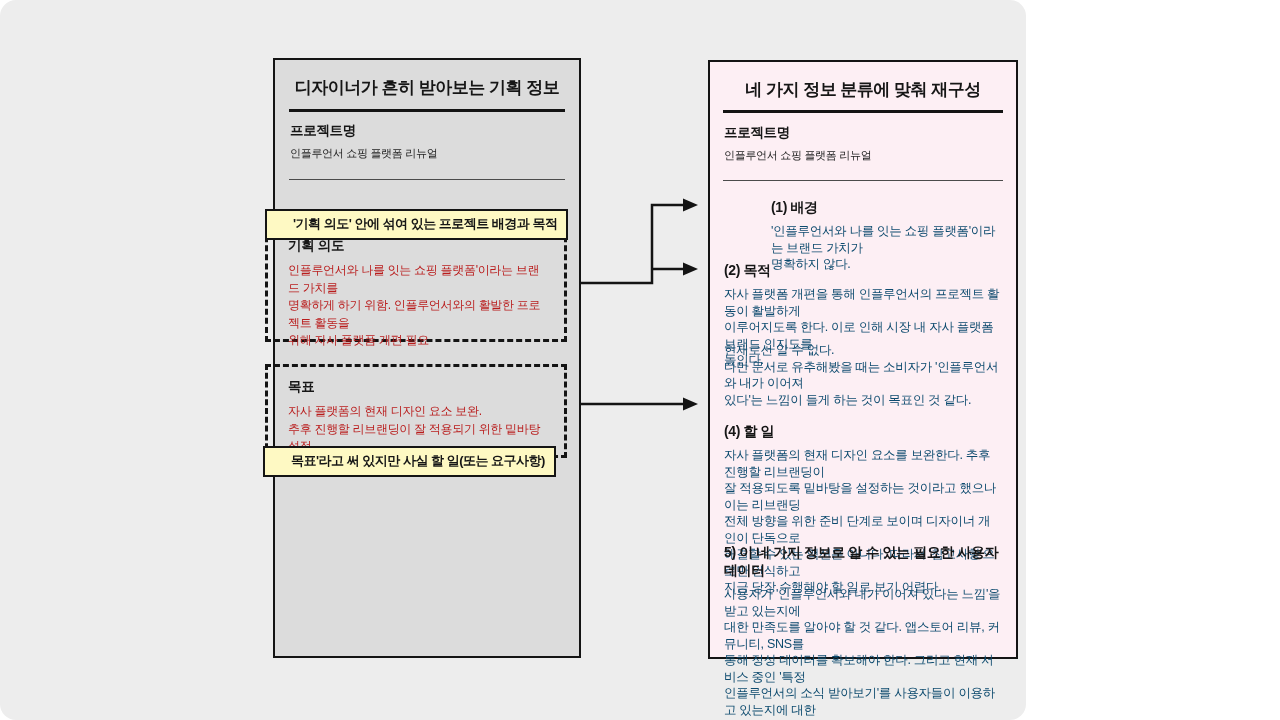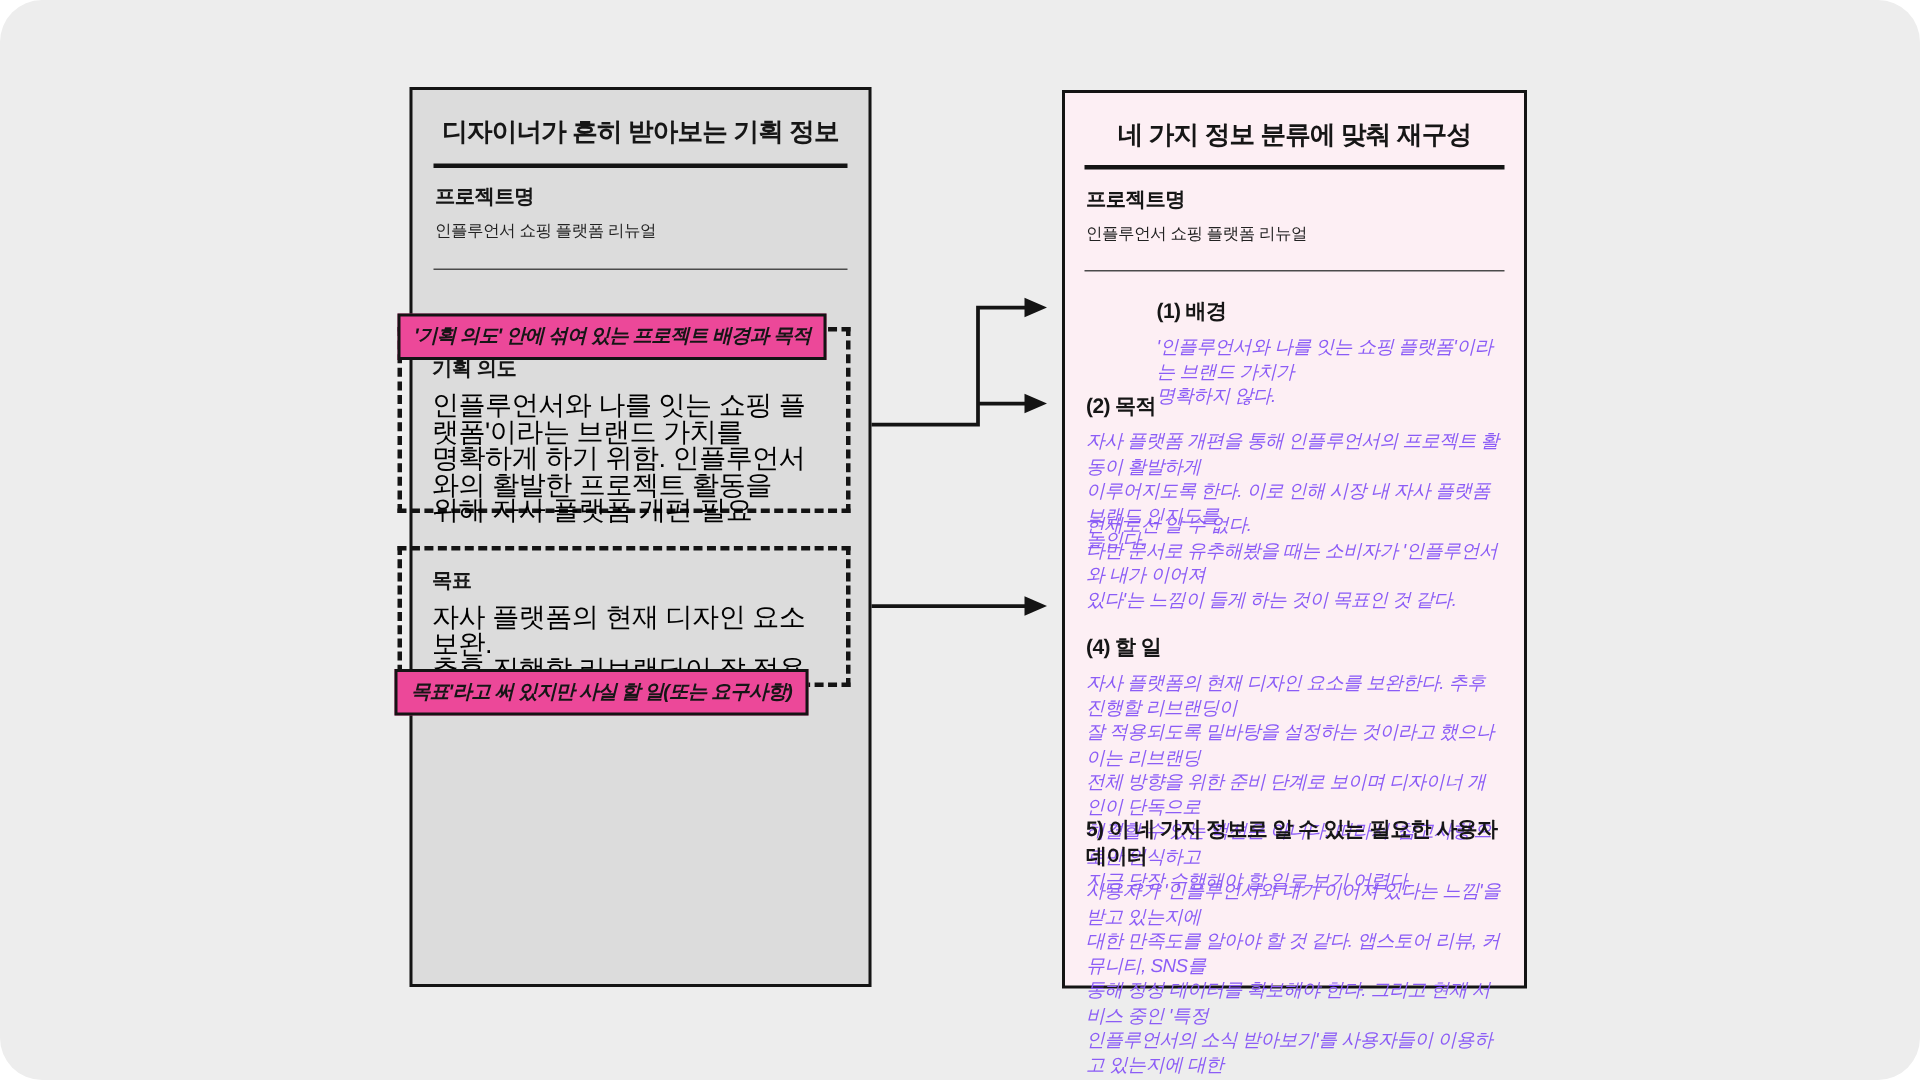--- a/index.html
+++ b/index.html
@@ -4,22 +4,22 @@
 <style>
   html,body{margin:0;padding:0;}
   body{
     width:1280px;height:720px;
     background:#ffffff;
     font-family:"Liberation Sans","DejaVu Sans",sans-serif;
     color:#161616;
     -webkit-font-smoothing:antialiased;
   }
   .stage{
-    position:relative;width:1280px;height:720px;
-    background:#ededed;border-radius:28px;overflow:hidden;
+    position:relative;width:1026px;height:720px;
+    background:#ededed;border-radius:16px;overflow:hidden;
   }
   .panel{
     position:absolute;border:2px solid #141414;box-sizing:border-box;
   }
   .panel-left{
     left:273px;top:58px;width:308px;height:600px;background:#dcdcdc;
   }
   .panel-right{
     left:708px;top:60px;width:310px;height:599px;background:#fdeff4;
   }
@@ -40,41 +40,41 @@
     position:absolute;left:15px;font-size:11px;letter-spacing:-0.3px;color:#222;
   }
   .dashed-box{
     position:absolute;left:-10px;width:302px;box-sizing:border-box;
     border:3px dashed #141414;
   }
   .dashed-box .box-heading{
     font-size:13.5px;font-weight:bold;letter-spacing:-0.3px;margin:0 0 7px 0;
   }
   .dashed-box .box-body{
-    font-size:18px;line-height:17.5px;letter-spacing:-0.3px;color:#000000;
+    font-size:12px;line-height:17.5px;letter-spacing:-0.3px;color:#b91c1c;
     white-space:pre-line;margin:0;
   }
   .box1{top:158px;height:124px;padding:16px 20px 12px 20px;}
   .box2{top:304px;height:94px;padding:11px 20px 0 20px;}
   .callout{
-    position:absolute;background:#ec4899;border:2px solid #141414;
+    position:absolute;background:#fef9c3;border:2px solid #141414;
     font-size:13px;font-weight:bold;letter-spacing:-0.5px;
-    padding:4px 9px 5px 9px;white-space:nowrap;z-index:3;font-style:italic;
+    padding:4px 9px 5px 26px;white-space:nowrap;z-index:3;
   }
   .callout-1{left:-10px;top:149px;}
   .callout-2{left:-12px;top:386px;}
   .r-section{
     position:absolute;left:14px;right:14px;
   }
   .r-section .sec-heading{
     font-size:14px;font-weight:bold;letter-spacing:-0.4px;margin:0 0 6px 0;
   }
   .r-section .sec-body{
-    font-size:12.5px;line-height:16.5px;letter-spacing:-0.3px;color:#8b5cf6;
-    white-space:pre-line;margin:0;font-style:italic;
+    font-size:12.5px;line-height:16.5px;letter-spacing:-0.3px;color:#0c4a6e;
+    white-space:pre-line;margin:0;
   }
   .rs1{top:137px;margin-left:47px;}
   .rs2{top:200px;}
   .rs3{top:280px;}
   .rs4{top:361px;}
   .rs5{top:482px;}
   .r-proj-label{left:14px;}
   .r-proj-name{left:14px;}
   .arrow-layer{
     position:absolute;left:0;top:0;width:1280px;height:720px;

